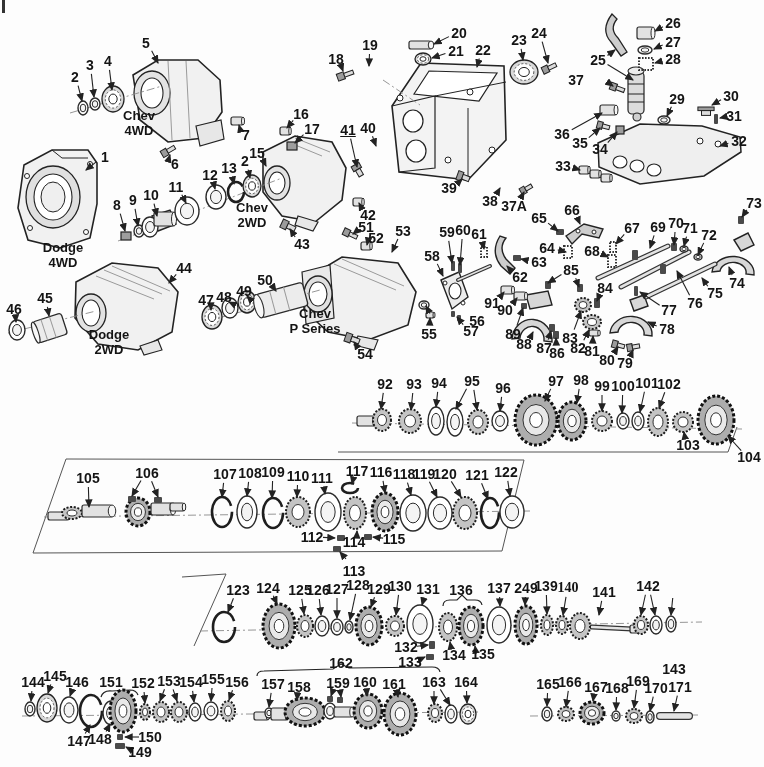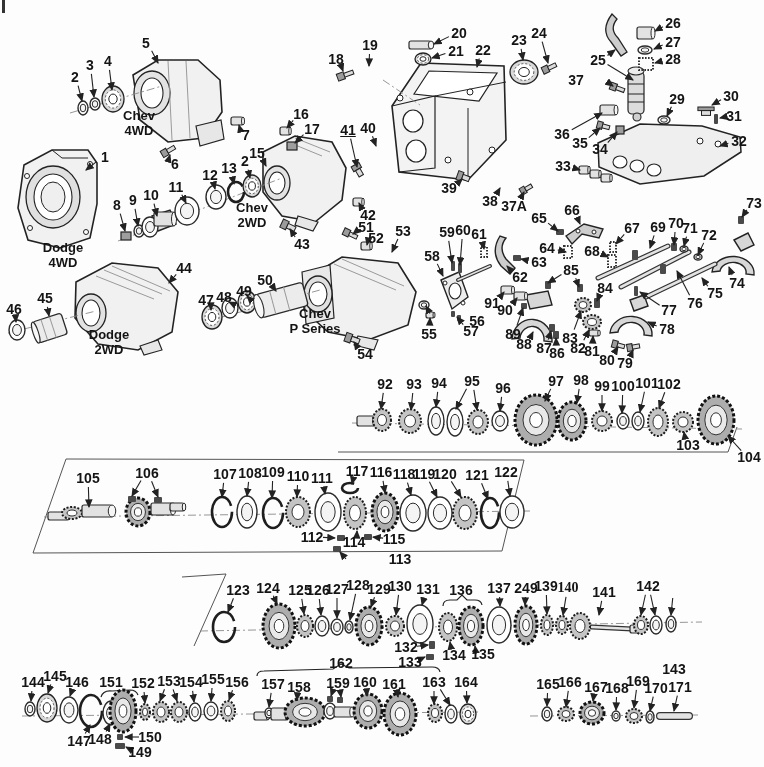--- a/index.html
+++ b/index.html
@@ -1124,21 +1124,21 @@
       <div class="callout" style="left: 688px; top: 445px;">103</div>
       <div class="callout" style="left: 749px; top: 457px;">104</div>
       <div class="callout" style="left: 88px; top: 478px;">105</div>
       <div class="callout" style="left: 147px; top: 473px;">106</div>
       <div class="callout" style="left: 225px; top: 474px;">107</div>
       <div class="callout" style="left: 250px; top: 473px;">108</div>
       <div class="callout" style="left: 273px; top: 472px;">109</div>
       <div class="callout" style="left: 298px; top: 476px;">110</div>
       <div class="callout" style="left: 322px; top: 478px;">111</div>
       <div class="callout" style="left: 312px; top: 537px;">112</div>
-      <div class="callout" style="left: 354px; top: 559px; margin-left: 46px;">113</div>
+      <div class="callout" style="left: 354px; top: 571px;">113</div>
       <div class="callout" style="left: 354px; top: 542px;">114</div>
       <div class="callout" style="left: 394px; top: 539px;">115</div>
       <div class="callout" style="left: 381px; top: 472px;">116</div>
       <div class="callout" style="left: 357px; top: 471px;">117</div>
       <div class="callout" style="left: 404px; top: 474px;">118</div>
       <div class="callout" style="left: 424px; top: 474px;">119</div>
       <div class="callout" style="left: 445px; top: 474px;">120</div>
       <div class="callout" style="left: 477px; top: 475px;">121</div>
       <div class="callout" style="left: 506px; top: 472px;">122</div>
       <div class="callout" style="left: 238px; top: 590px;">123</div>

